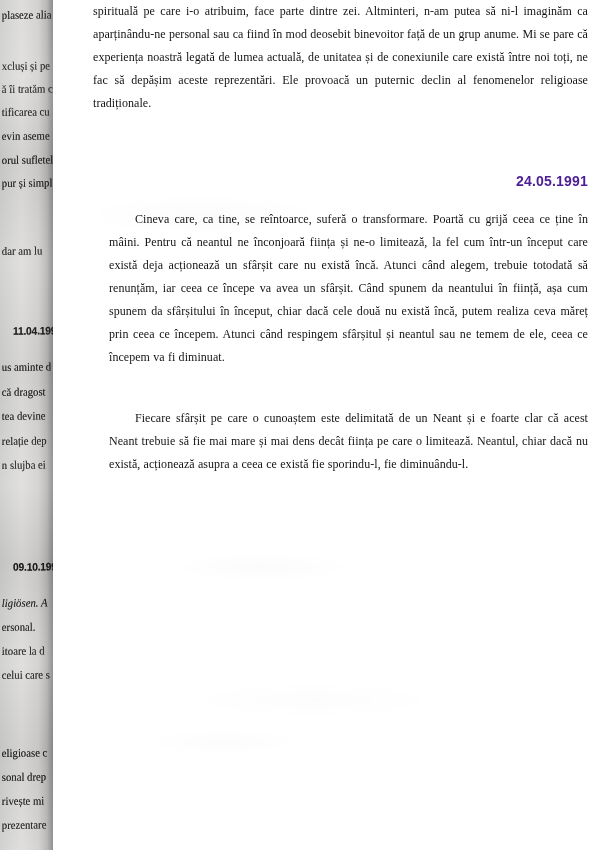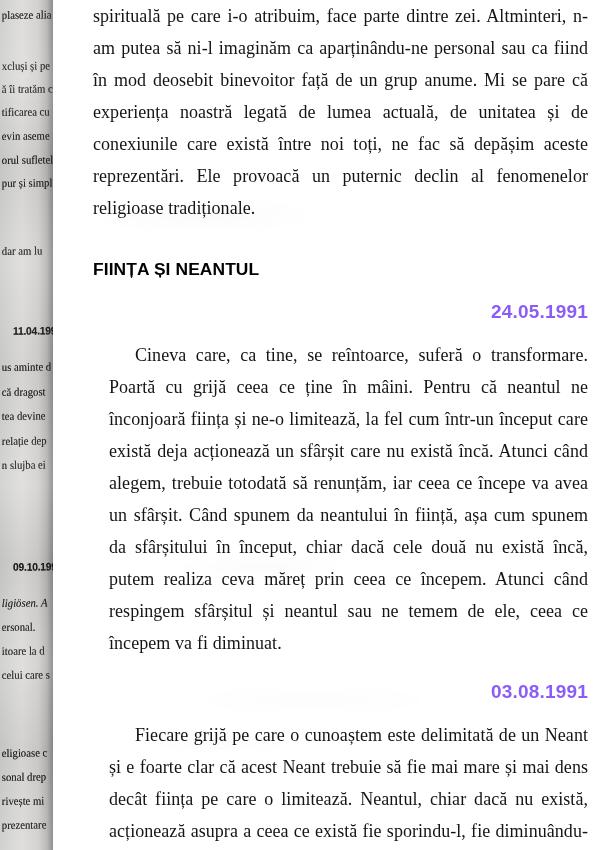--- a/index.html
+++ b/index.html
@@ -112,22 +112,22 @@
   #text-column {
     position: absolute;
     left: 40px;     
     top: 0;
     width: 495px;   
   }
 
   p.body {
     margin: 0;
     font-family: "Liberation Serif", serif;
-    font-size: 18px;
-    line-height: 32px;
+    font-size: 12px;
+    line-height: 23px;
     color: #141414;
     text-align: justify;
     text-justify: inter-word;
     letter-spacing: 0.05px;
     word-spacing: 0.2px;
   }
   p.body.indent { text-indent: 26px; margin-left: 16px; }
   p.body.noindent { text-indent: 0; }
 
   h2.section-heading {
@@ -137,23 +137,23 @@
     font-size: 17.4px;
     line-height: 22px;
     color: #000000;
     letter-spacing: 0.1px;
     text-align: left;
   }
 
   .date-line {
     font-family: "Liberation Sans", sans-serif;
     font-weight: bold;
-    font-size: 19px;
+    font-size: 14px;
     line-height: 22px;
-    color: #8b5cf6;
+    color: #4c1d95;
     text-align: right;
     letter-spacing: 0.2px;
   }
 
   
   .sp-para-to-heading { height: 34px; }
   .sp-heading-to-date { height: 21px; }
   .sp-date-to-para    { height: 16px; }
   .sp-para-to-date    { height: 22px; }
 
@@ -202,36 +202,34 @@
     </div>
   <div id="gutter-shadow"></div>
 
   <div id="main-page">
     <div id="text-column">
 
       <p class="body noindent">spirituală pe care i-o atribuim, face parte dintre zei. Altminteri, n-am putea să ni-l imaginăm ca aparținându-ne personal sau ca fiind în mod deosebit binevoitor față de un grup anume. Mi se pare că experiența noastră legată de lumea actuală, de unitatea și de conexiunile care există între noi toți, ne fac să depășim aceste reprezentări. Ele provoacă un puternic declin al fenomenelor religioase tradiționale.</p>
 
       <div class="sp-para-to-heading"></div>
 
-      <h2 class="section-heading">FIINȚA ȘI NEANTUL</h2>
 
       <div class="sp-heading-to-date"></div>
 
       <div class="date-line">24.05.1991</div>
 
       <div class="sp-date-to-para"></div>
 
       <p class="body indent">Cineva care, ca tine, se reîntoarce, suferă o transformare. Poartă cu grijă ceea ce ține în mâini. Pentru că neantul ne înconjoară ființa și ne-o limitează, la fel cum într-un început care există deja acționează un sfârșit care nu există încă. Atunci când alegem, trebuie totodată să renunțăm, iar ceea ce începe va avea un sfârșit. Când spunem da neantului în ființă, așa cum spunem da sfârșitului în început, chiar dacă cele două nu există încă, putem realiza ceva măreț prin ceea ce începem. Atunci când respingem sfârșitul și neantul sau ne temem de ele, ceea ce începem va fi diminuat.</p>
 
       <div class="sp-para-to-date"></div>
 
-      <div class="date-line">03.08.1991</div>
 
       <div class="sp-date-to-para"></div>
 
-      <p class="body indent">Fiecare grijă pe care o cunoaștem este delimitată de un Neant și e foarte clar că acest Neant trebuie să fie mai mare și mai dens decât ființa pe care o limitează. Neantul, chiar dacă nu există, acționează asupra a ceea ce există fie sporindu-l, fie diminuându-l.</p>
+      <p class="body indent">Fiecare sfârșit pe care o cunoaștem este delimitată de un Neant și e foarte clar că acest Neant trebuie să fie mai mare și mai dens decât ființa pe care o limitează. Neantul, chiar dacă nu există, acționează asupra a ceea ce există fie sporindu-l, fie diminuându-l.</p>
 
 
     </div>
     <div id="page-noise"></div>
   </div>
 
 </div>
 
 </body></html>

